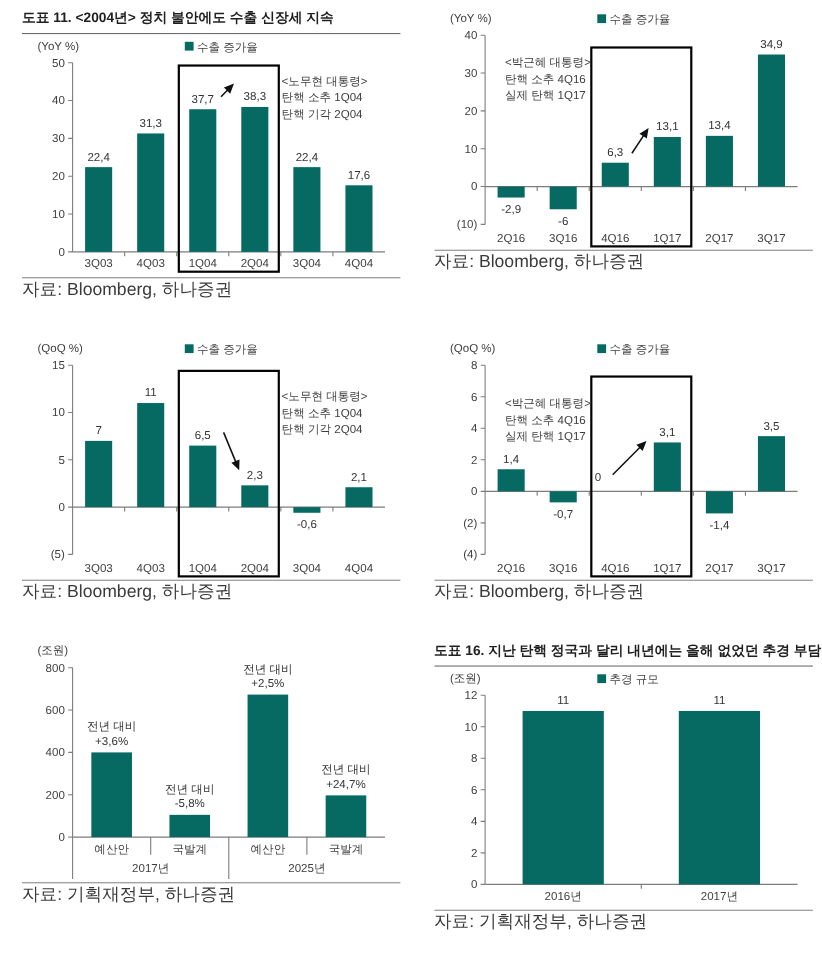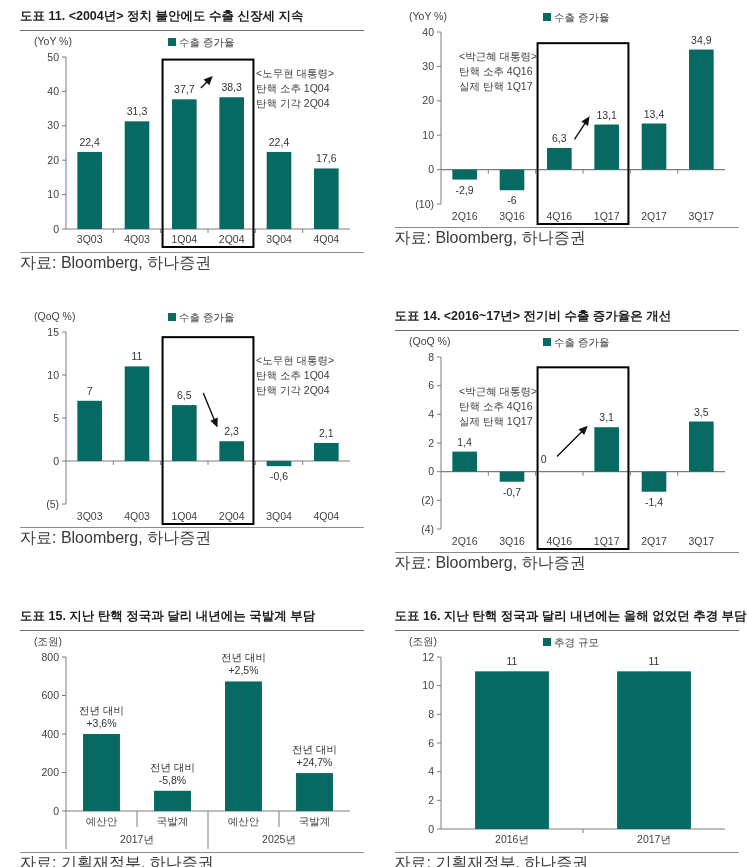--- a/index.html
+++ b/index.html
@@ -174,21 +174,20 @@
           <text x="236" y="71" text-anchor="start" fill="#3f3f3f" font-size="10.5">탄핵 소추 1Q04</text>
           <text x="236" y="86" text-anchor="start" fill="#3f3f3f" font-size="10.5">탄핵 기각 2Q04</text>
           <line x1="183.26666666666668" y1="85.06" x2="194.79574286861143" y2="112.98959305259848" stroke="#111111" stroke-width="1.4"></line>
           <polygon points="197.4666666666667,119.46000000000001 197.72999718196792,109.6146631830236 190.3352463849376,112.6671475236582" fill="#111111"></polygon>
         </svg>
     </div>
     <div class="source">자료: Bloomberg, 하나증권</div>
   </section>
 
   <section class="panel">
-    <h3>도표 14. &lt;2016~17년&gt; 전기비 수출 증가율은 개선</h3>
     <div class="canvas">
       <svg width="344" height="218" viewBox="0 0 344 218">
           <text x="14" y="12" text-anchor="start" fill="#3f3f3f" font-size="10.5">(QoQ %)</text>
           <rect x="148" y="5" width="8" height="8" fill="#066a62"></rect>
           <text x="159" y="13" text-anchor="start" fill="#3f3f3f" font-size="10.5">수출 증가율</text>
           <line x1="46" y1="24" x2="46" y2="196" stroke="#7d7d7d" stroke-width="1"></line>
           <line x1="42" y1="196" x2="46" y2="196" stroke="#7d7d7d" stroke-width="1"></line>
           <text x="39" y="199.5" text-anchor="end" fill="#3f3f3f" font-size="10.5">(4)</text>
           <line x1="42" y1="167.33333333333334" x2="46" y2="167.33333333333334" stroke="#7d7d7d" stroke-width="1"></line>
           <text x="39" y="170.83333333333334" text-anchor="end" fill="#3f3f3f" font-size="10.5">(2)</text>
@@ -230,21 +229,20 @@
           <text x="64" y="77" text-anchor="start" fill="#3f3f3f" font-size="10.5">탄핵 소추 4Q16</text>
           <text x="64" y="92" text-anchor="start" fill="#3f3f3f" font-size="10.5">실제 탄핵 1Q17</text>
           <line x1="161.96666666666667" y1="123.61666666666667" x2="187.7876062346126" y2="97.75376457504586" stroke="#111111" stroke-width="1.4"></line>
           <polygon points="192.73333333333335,92.8 183.54381873495188,96.34299611150425 189.20526396357573,101.99525565289937" fill="#111111"></polygon>
         </svg>
     </div>
     <div class="source">자료: Bloomberg, 하나증권</div>
   </section>
 
   <section class="panel">
-    <h3>도표 15. 지난 탄핵 정국과 달리 내년에는 국발계 부담</h3>
     <div class="canvas">
       <svg width="344" height="218" viewBox="0 0 344 218">
           <text x="14" y="12" text-anchor="start" fill="#3f3f3f" font-size="10.5">(조원)</text>
           <line x1="46" y1="24" x2="46" y2="178" stroke="#7d7d7d" stroke-width="1"></line>
           <line x1="42" y1="178" x2="46" y2="178" stroke="#7d7d7d" stroke-width="1"></line>
           <text x="39" y="181.5" text-anchor="end" fill="#3f3f3f" font-size="10.5">0</text>
           <line x1="42" y1="139.5" x2="46" y2="139.5" stroke="#7d7d7d" stroke-width="1"></line>
           <text x="39" y="143" text-anchor="end" fill="#3f3f3f" font-size="10.5">200</text>
           <line x1="42" y1="101" x2="46" y2="101" stroke="#7d7d7d" stroke-width="1"></line>
           <text x="39" y="104.5" text-anchor="end" fill="#3f3f3f" font-size="10.5">400</text>

